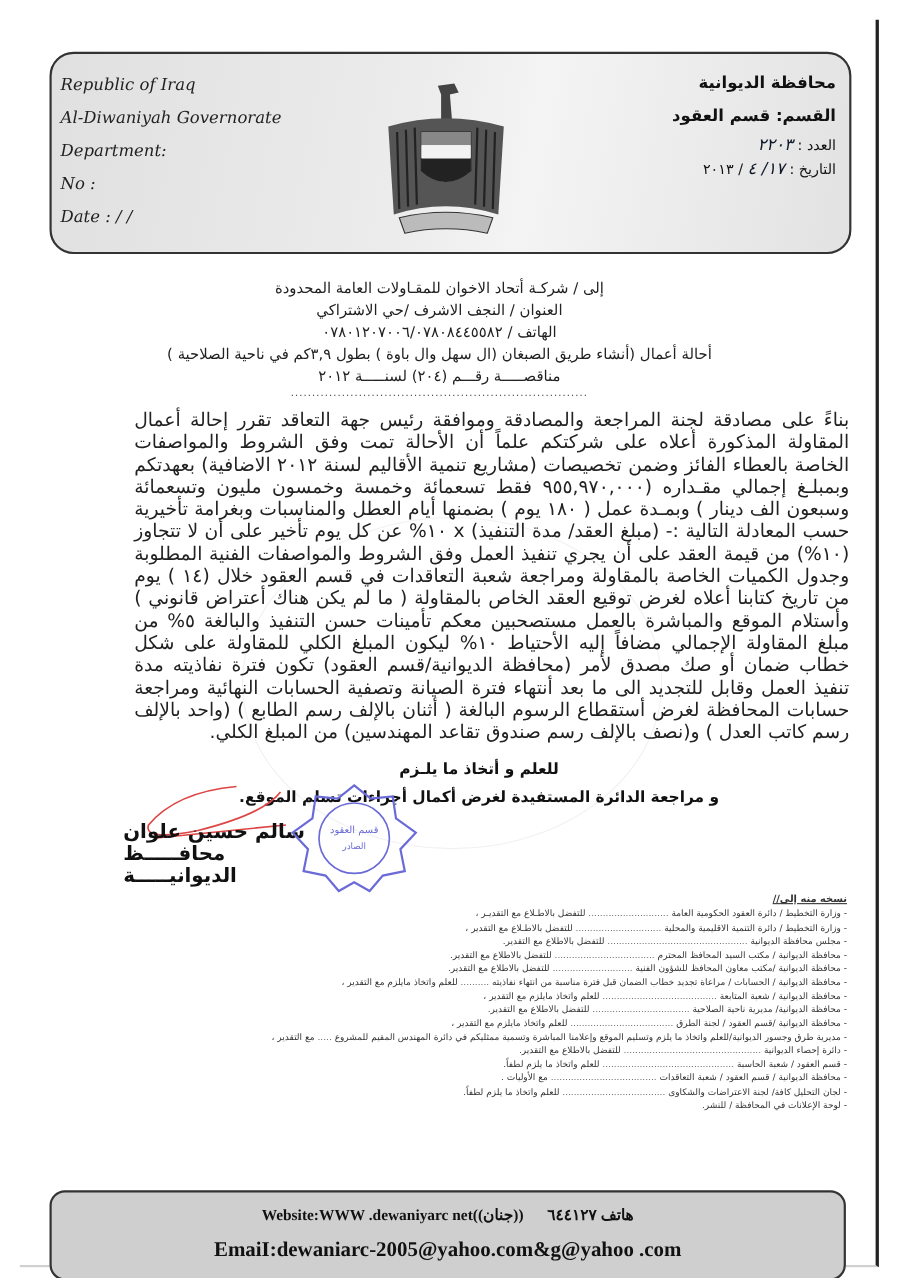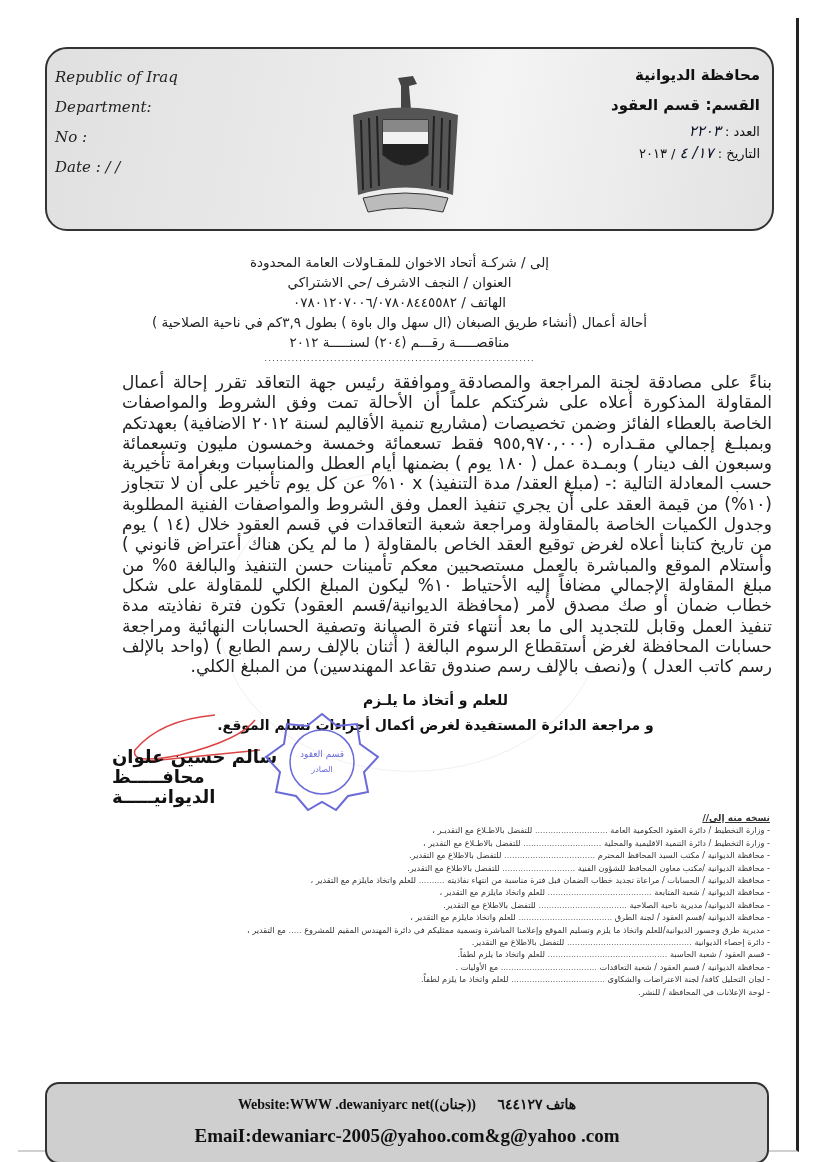--- a/index.html
+++ b/index.html
@@ -74,20 +74,21 @@
 </style>
 </head>
 <body>
 
 <div class="page-border"></div>
 
 <div class="header-box"></div>
 
 <div class="hdr-left">
   <div>Republic of Iraq</div>
+  <div>Al-Diwaniyah Governorate</div>
   <div>Department:</div>
   <div>No :</div>
   <div>Date :   /   /</div>
 </div>
 
 <svg class="emblem" viewBox="0 0 125 150">
   <path d="M55 8 L70 6 L74 14 L66 16 L68 40 L58 40 L58 16 Z" fill="#444"></path>
   <path d="M10 45 Q62 30 115 45 L110 125 Q62 110 15 125 Z" fill="#555"></path>
   <g stroke="#222" stroke-width="2">
     <line x1="18" y1="50" x2="20" y2="120"></line>
@@ -149,20 +150,21 @@
   <polygon points="60,2 75,14 95,12 98,32 116,45 102,60 106,80 86,84 74,98 60,90 46,98 34,84 14,80 18,60 4,45 22,32 25,12 45,14" fill="none" stroke="#6a6ad8" stroke-width="2"></polygon>
   <circle cx="60" cy="50" r="32" fill="none" stroke="#6a6ad8" stroke-width="1.5"></circle>
   <text x="60" y="45" text-anchor="middle" font-size="9" fill="#6a6ad8" font-family="DejaVu Sans, sans-serif">قسم العقود</text>
   <text x="60" y="60" text-anchor="middle" font-size="8" fill="#6a6ad8" font-family="DejaVu Sans, sans-serif">الصادر</text>
 </svg>
 
 <div class="cc-block">
   <div class="cc-title">نسخه منه إلى//</div>
   <div class="cc-item">- <span>وزارة التخطيط / دائرة العقود الحكومية العامة</span> <span class="dots">............................</span> <span>للتفضل بالاطـلاع مع التقديـر ،</span></div>
   <div class="cc-item">- <span>وزارة التخطيط / دائرة التنمية الاقليمية والمحلية</span> <span class="dots">..............................</span> <span>للتفضل بالاطـلاع مع التقدير ،</span></div>
+  <div class="cc-item">- <span>مجلس محافظة الديوانية</span> <span class="dots">.................................................</span> <span>للتفضل بالاطلاع مع التقدير.</span></div>
   <div class="cc-item">- <span>محافظة الديوانية / مكتب السيد المحافظ المحترم</span> <span class="dots">...................................</span> <span>للتفضل بالاطلاع مع التقدير.</span></div>
   <div class="cc-item">- <span>محافظة الديوانية /مكتب معاون المحافظ للشؤون الفنية</span> <span class="dots">............................</span> <span>للتفضل بالاطلاع مع التقدير.</span></div>
   <div class="cc-item">- <span>محافظة الديوانية / الحسابات / مراعاة تجديد خطاب الضمان قبل فترة مناسبة من انتهاء نفاذيته</span> <span class="dots">..........</span> <span>للعلم واتخاذ مايلزم مع التقدير ،</span></div>
   <div class="cc-item">- <span>محافظة الديوانية / شعبة المتابعة</span> <span class="dots">........................................</span> <span>للعلم واتخاذ مايلزم مع التقدير ،</span></div>
   <div class="cc-item">- <span>محافظة الديوانية/ مديرية ناحية الصلاحية</span> <span class="dots">..................................</span> <span>للتفضل بالاطلاع مع التقدير.</span></div>
   <div class="cc-item">- <span>محافظة الديوانية /قسم العقود / لجنة الطرق</span> <span class="dots">....................................</span> <span>للعلم واتخاذ مايلزم مع التقدير ،</span></div>
   <div class="cc-item">- <span>مديرية طرق وجسور الديوانية/للعلم واتخاذ ما يلزم وتسليم الموقع وإعلامنا المباشرة وتسمية ممثليكم في دائرة المهندس المقيم للمشروع</span> <span class="dots">.....</span> <span>مع التقدير ،</span></div>
   <div class="cc-item">- <span>دائرة إحصاء الديوانية</span> <span class="dots">................................................</span> <span>للتفضل بالاطلاع مع التقدير.</span></div>
   <div class="cc-item">- <span>قسم العقود / شعبة الحاسبة</span> <span class="dots">..............................................</span> <span>للعلم واتخاذ ما يلزم لطفاً.</span></div>
   <div class="cc-item">- <span>محافظة الديوانية / قسم العقود / شعبة التعاقدات</span> <span class="dots">.....................................</span> <span>مع الأوليات .</span></div>

